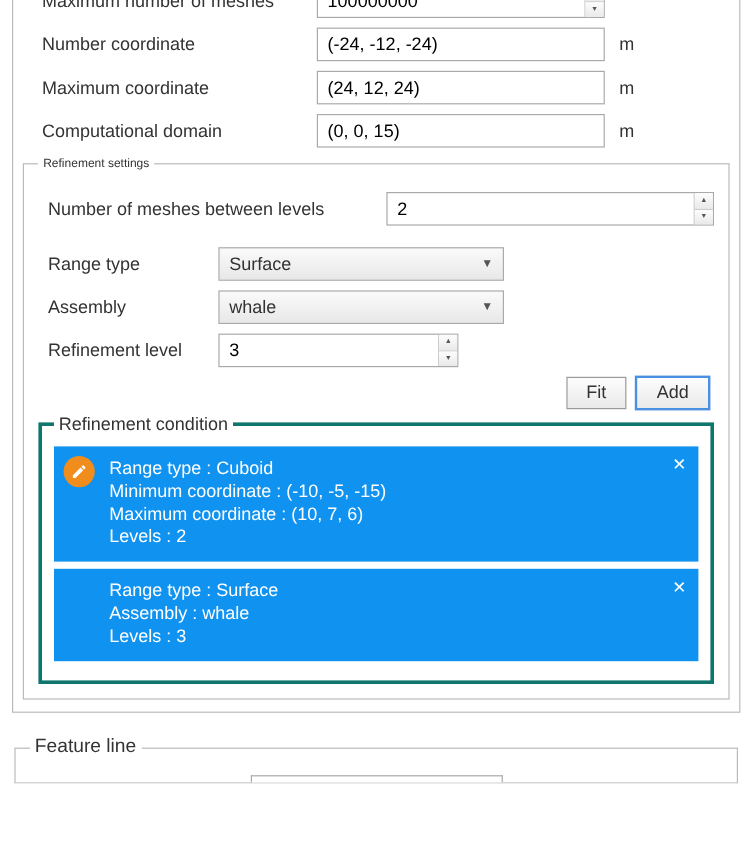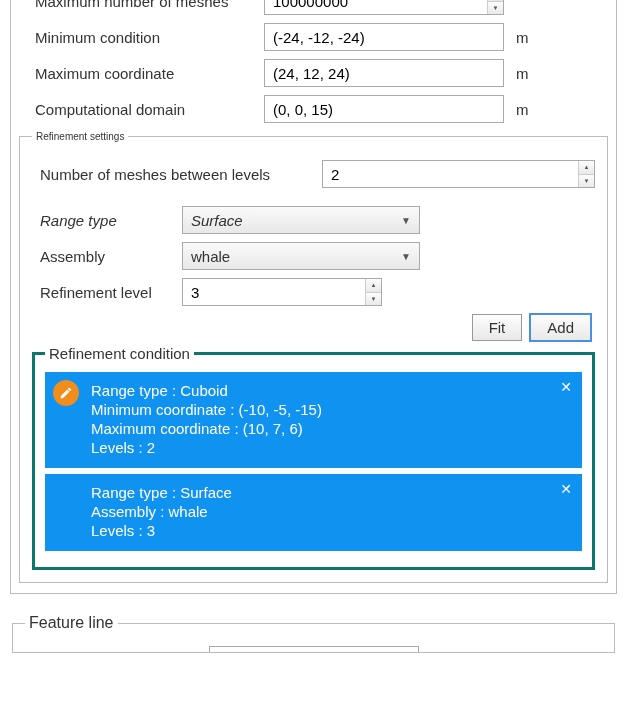--- a/index.html
+++ b/index.html
@@ -224,21 +224,21 @@
         <div class="spin-btns">
           <button class="spin-btn">▲</button>
           <button class="spin-btn">▼</button>
         </div>
       </div>
     </div>
     <div class="unit-col"></div>
   </div>
 
   <div class="row">
-    <div class="label-col">Minimum condition</div>
+    <div class="label-col">Number coordinate</div>
     <div class="input-col">
       <input type="text" value="(-24, -12, -24)" style="">
     </div>
     <div class="unit-col">m</div>
   </div>
 
   <div class="row">
     <div class="label-col">Maximum coordinate</div>
     <div class="input-col">
       <input type="text" value="(24, 12, 24)" style="">
@@ -263,21 +263,21 @@
         <div class="spinbox">
           <input type="text" value="2" style="">
           <div class="spin-btns">
             <button class="spin-btn">▲</button>
             <button class="spin-btn">▼</button>
           </div>
         </div>
       </div>
     </div>
 
-    <div class="inner-row" style="margin-top:18px;font-style:italic;">
+    <div class="inner-row" style="margin-top:18px;">
       <div class="inner-label">Range type</div>
       <div class="inner-input">
         <div class="select-like">
           <span>Surface</span>
           <span class="chev">▼</span>
         </div>
       </div>
     </div>
 
     <div class="inner-row">

